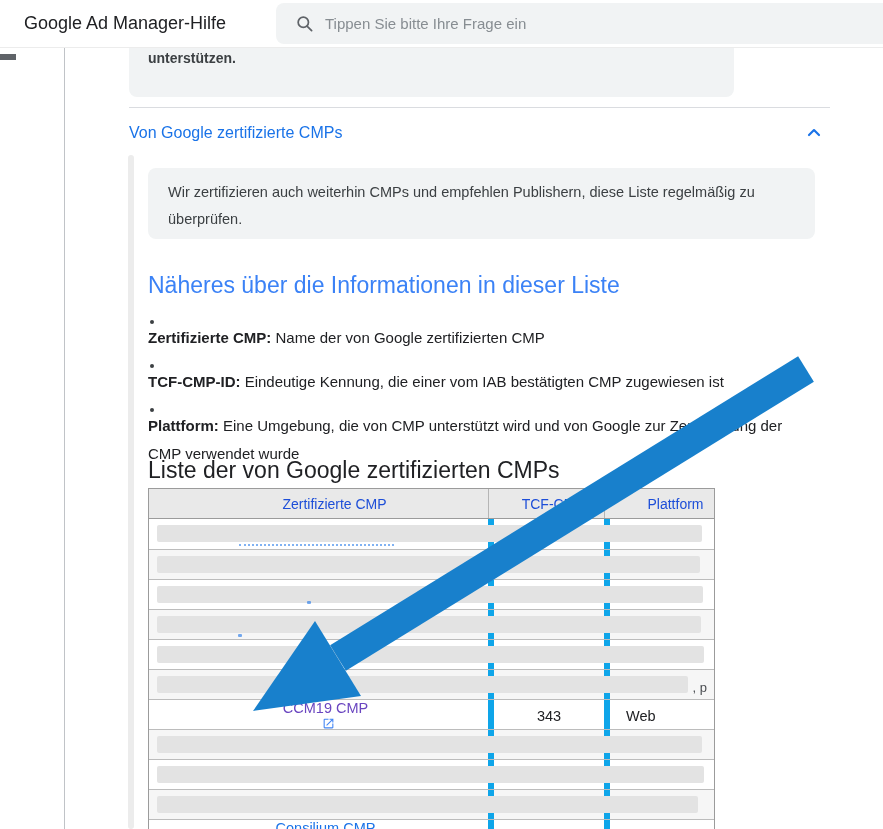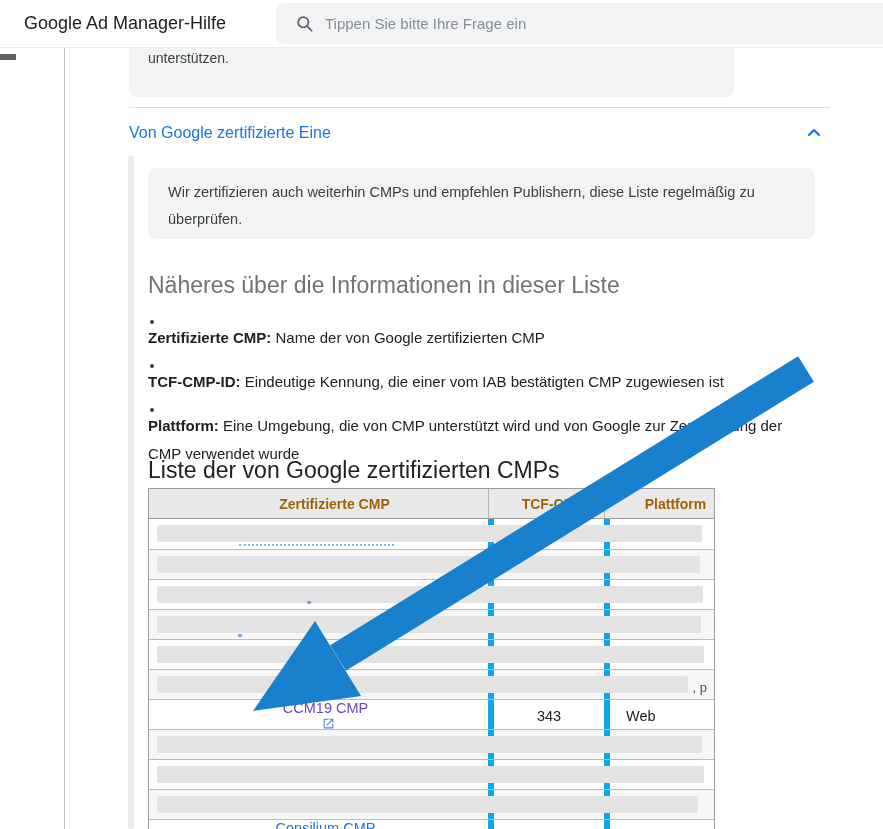--- a/index.html
+++ b/index.html
@@ -18,42 +18,42 @@
   .search-input{flex:1;height:100%;border:none;outline:none;background:transparent;font-family:"Liberation Sans",sans-serif;font-size:15px;color:#202124;padding-left:11px;}
   .search-input::placeholder{color:#878d92;}
   .header-hairline{position:absolute;left:0;top:47px;width:883px;height:1px;background:#ececec;}
 
   
   .v-divider{position:absolute;left:64px;top:48px;width:1px;height:781px;background:#c0c3c7;}
   .scroll-strip{position:absolute;left:128px;top:155px;width:6px;height:674px;background:#ececec;border-radius:3px;z-index:5;}
   .dark-fragment{position:absolute;left:0;top:54px;width:16px;height:6px;background:#5f6368;}
 
   
-  .top-box{position:absolute;left:129px;top:47px;width:605px;height:50px;background:#f1f3f4;border-radius:0 0 8px 8px;}
+  .top-box{position:absolute;left:129px;top:47px;width:605px;height:50px;background:#f1f3f4;border-radius:0 0 8px 8px;font-weight:bold;}
   .top-box-text{padding:3px 0 0 19px;font-size:14px;color:#3c4043;}
   .h-divider{position:absolute;left:129px;top:107px;width:701px;height:1px;background:#dadce0;}
   .section-row{position:absolute;left:129px;top:118px;width:701px;height:30px;display:flex;align-items:center;justify-content:space-between;}
   .section-title{font-size:16px;color:var(--accent);cursor:pointer;}
   .chevron{margin-right:6px;display:flex;align-items:center;cursor:pointer;}
 
   .note-box{position:absolute;left:148px;top:168px;width:667px;height:71px;background:#f1f3f4;border-radius:8px;}
   .note-text{margin:11px 20px 0 20px;width:628px;font-size:14.5px;line-height:27px;color:#3c4043;}
 
-  .h1{position:absolute;left:148px;top:272px;font-size:23px;font-weight:400;color:#737373;}
+  .h1{position:absolute;left:148px;top:272px;font-size:23px;font-weight:400;color:#3b82f6;}
   .bullets{position:absolute;left:148px;top:308px;width:658px;}
   .bullet{display:flex;flex-direction:column;}
   .bullet-dot{flex:0 0 4px;width:4px;height:4px;border-radius:50%;background:#3c4043;margin:12px 9px 0 2px;}
   .bullet-text{font-size:15px;line-height:28px;color:#202124;}
   .bullet-text b{font-weight:700;}
   .h2{position:absolute;left:148px;top:457px;font-size:23px;font-weight:400;color:#202124;}
 
   
   .cmp-table{position:absolute;left:148px;top:488px;width:567px;border:1px solid #9b9b9b;background:#fff;}
   .t-head{display:grid;grid-template-columns:339px 116px 110px;height:30px;background:#e9e9e9;border-bottom:1px solid #9b9b9b;}
-  .t-head .hc{display:flex;align-items:center;justify-content:center;font-size:14px;font-weight:700;color:#a16207;padding-left:32px;}
+  .t-head .hc{display:flex;align-items:center;justify-content:center;font-size:14px;font-weight:400;color:#1d4ed8;padding-left:32px;}
   .t-head .hc + .hc{border-left:1px solid #b5b5b5;}
   .t-row{position:relative;display:grid;grid-template-columns:339px 116px 110px;height:30px;background:#fff;}
   .t-row + .t-row{border-top:1px solid #bcbcbc;}
   .t-row.striped{background:#f6f6f6;}
   .t-row .c{display:flex;align-items:center;font-size:14.5px;color:#202124;}
   .t-row .c + .c{border-left:6px solid #0ea5e9;}
   .c.name{padding-left:14px;flex-direction:column;}
   .c.id{justify-content:center;}
   .c.platform{padding-left:16px;text-align:center;}
   .redbar{position:absolute;left:8px;top:6px;height:17px;background:#e3e3e3;border-radius:2px;z-index:2;}
@@ -75,21 +75,21 @@
   <div class="dark-fragment"></div>
   <div class="v-divider"></div>
   <div class="scroll-strip"></div>
 
   <div class="top-box">
     <div class="top-box-text">unterstützen.</div>
   </div>
   <div class="h-divider"></div>
 
   <div class="section-row">
-    <span class="section-title">Von Google zertifizierte Eine</span>
+    <span class="section-title">Von Google zertifizierte CMPs</span>
     <span class="chevron">
       <svg width="20" height="20" viewBox="0 0 24 24" fill="none" stroke="#1a73e8" stroke-width="2.6" stroke-linecap="round" stroke-linejoin="round">
           <path d="M6 14.5l6-6 6 6"></path>
         </svg>
     </span>
   </div>
 
   <div class="note-box">
     <div class="note-text">Wir zertifizieren auch weiterhin CMPs und empfehlen Publishern, diese Liste regelmäßig zu überprüfen.</div>
   </div>

